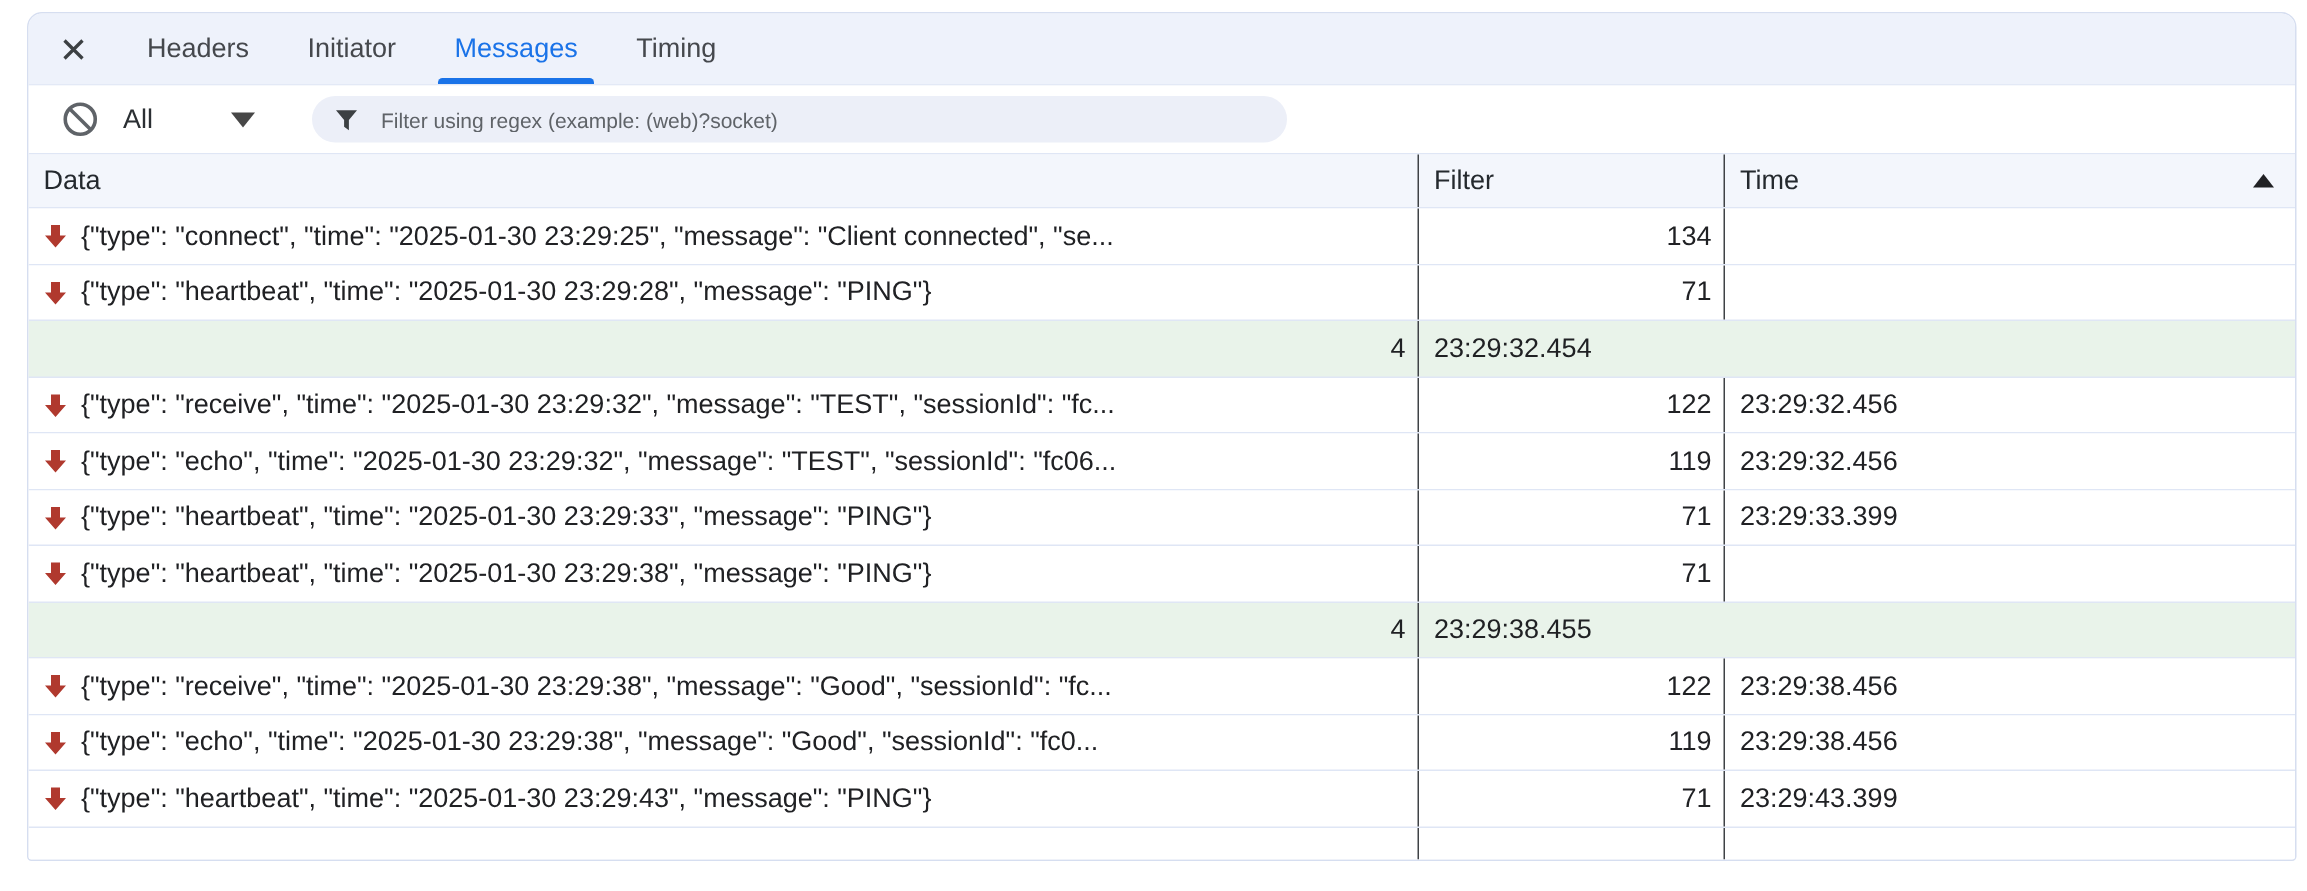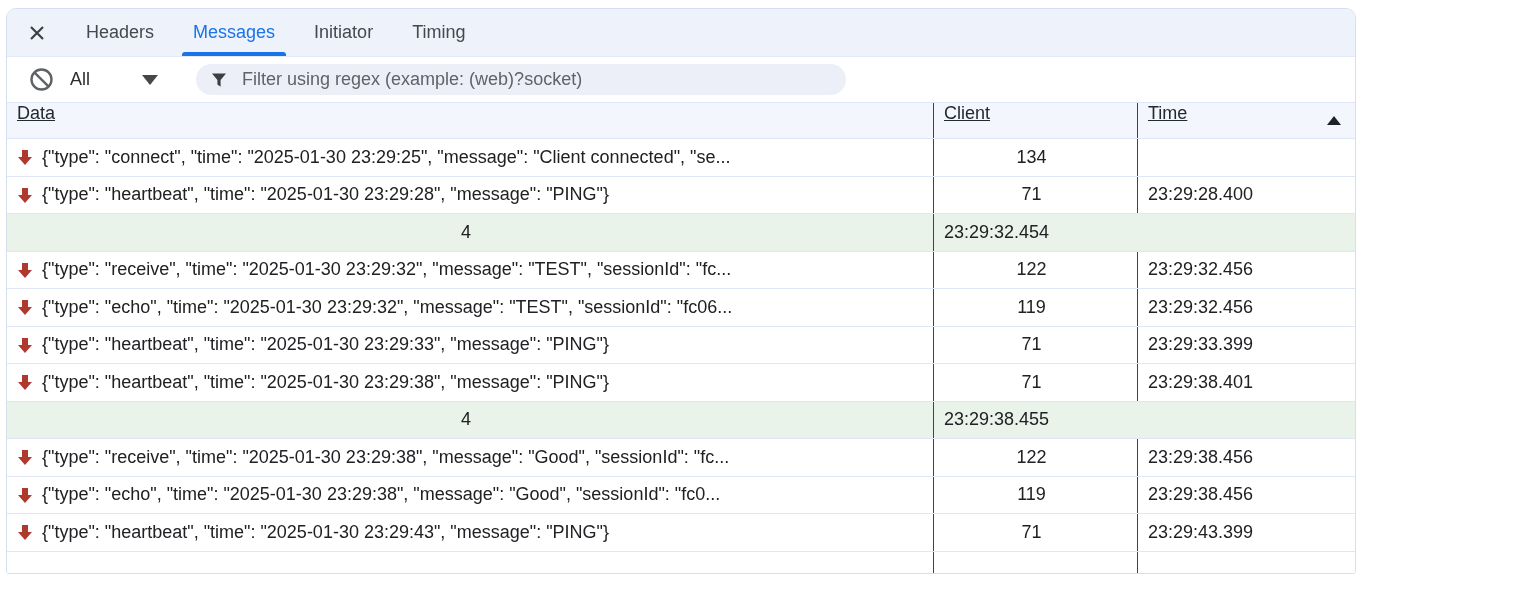--- a/index.html
+++ b/index.html
@@ -4,21 +4,21 @@
 <style>
   * { box-sizing: border-box; }
   html,body { margin:0; padding:0; }
   body {
     width:1538px; height:594px; background:#ffffff;
     font-family:"Liberation Sans", sans-serif;
     color:var(--text);
     position:relative; overflow:hidden;
   }
   .panel {
-    position:absolute; left:6px; top:8px; width:1350px; height:566px;
+    position:absolute; left:18px; top:8px; width:1513px; height:566px;
     border:1px solid var(--panel_border);
     border-radius:10px 10px 3px 3px;
     background:#fff;
     display:flex; flex-direction:column;
     overflow:hidden;
   }
   
   .tabbar {
     height:48px; flex:0 0 48px; background:var(--tabbar_bg);
     display:flex; align-items:center;
@@ -59,48 +59,48 @@
     border-top:10px solid #474747;
   }
   .filter-pill {
     margin-left:38px; width:650px; height:31px;
     background:var(--pill_bg); border-radius:16px;
     display:flex; align-items:center; padding:0 14px;
   }
   .funnel { flex:0 0 18px; margin-right:12px; display:flex; }
   .filter-pill input {
     flex:1; border:none; outline:none; background:transparent;
-    font-family:"Liberation Sans", sans-serif; font-size:18px; color:#202124;
+    font-family:"Liberation Sans", sans-serif; font-size:14px; color:#202124;
   }
   .filter-pill input::placeholder { color:#5f6368; opacity:1; }
   
   .grid-header, .row {
     display:grid; grid-template-columns:927px 204px 1fr;
   }
   .grid-header {
     height:36px; flex:0 0 36px; background:var(--header_bg);
     border-bottom:1px solid var(--row_border);
     font-size:18px; color:#24292e;
   }
-  .hcell { display:flex; align-items:flex-start; padding-left:10px; cursor:pointer; position:relative;text-decoration:underline; }
+  .hcell { display:flex; align-items:center; padding-left:10px; cursor:pointer; position:relative; }
   .hcell.b-right { border-right:1px solid var(--col_border); }
   .sort-asc {
     position:absolute; right:14px; top:13px; width:0; height:0;
     border-left:7px solid transparent; border-right:7px solid transparent;
     border-bottom:9px solid #202124;
   }
   .row {
     height:37.5px; flex:0 0 37.5px; background:#fff;
     border-bottom:1px solid var(--row_border);
     font-size:18px; color:var(--text); cursor:default;
   }
   .row.sent { background:var(--sent_bg); }
   .cell { display:flex; align-items:center; overflow:hidden; }
   .c-data { padding-left:10px; border-right:1px solid var(--col_border); }
-  .c-length { border-right:1px solid var(--col_border); justify-content:center; padding-right:8px; }
+  .c-length { border-right:1px solid var(--col_border); justify-content:flex-end; padding-right:8px; }
   .c-time { padding-left:10px; }
   .arrow { flex:0 0 16px; margin-right:9px; display:flex; }
   .arrow.up { display:none; }
   .row.sent .arrow.up { display:flex; }
   .arrow.down svg path { fill:var(--recv_arrow); }
   .arrow.up svg path { fill:var(--sent_arrow); }
   .data-text { white-space:nowrap; overflow:hidden; }
   .filler { flex:1 1 auto; border-bottom:none; background:#fff; }
   .filler .cell { height:100%; }
 </style>
@@ -116,28 +116,28 @@
           <path d="M3 3 L15 15 M15 3 L3 15"></path>
         </svg>
       </span>
     </div>
     <div class="tabs">
   <div class="tab">
     <span class="tab-label">Headers</span>
 
   </div>
 
+  <div class="tab">
+    <span class="tab-label">Initiator</span>
+
+  </div>
+
   <div class="tab active">
     <span class="tab-label">Messages</span>
     <span class="tab-underline"></span>
-  </div>
-
-  <div class="tab">
-    <span class="tab-label">Initiator</span>
-
   </div>
 
   <div class="tab">
     <span class="tab-label">Timing</span>
 
   </div>
 </div>
   </div>
 
   <div class="toolbar">
@@ -161,21 +161,21 @@
       </span>
       <input type="text" value="" placeholder="Filter using regex (example: (web)?socket)" style="">
     </div>
   </div>
 
   <div class="grid-header">
     <div class="hcell b-right">
       <span>Data</span>
     </div>
     <div class="hcell b-right">
-      <span>Client</span>
+      <span>Filter</span>
     </div>
     <div class="hcell">
       <span>Time</span>
       <span class="sort-asc"></span>
     </div>
   </div>
 
   <div id="rows" style="display:flex; flex-direction:column; flex:1 1 auto; min-height:0;">
   <div class="row received">
     <div class="cell c-data">
@@ -198,23 +198,20 @@
         <svg width="16" height="18" viewBox="0 0 16 18">
               <path d="M5 2 H11 V9 H15 L8 17 L1 9 H5 Z"></path>
             </svg>
       </span>
 
       <span class="data-text">{"type": "heartbeat", "time": "2025-01-30 23:29:28", "message": "PING"}</span>
     </div>
     <div class="cell c-length">
       <span>71</span>
     </div>
-    <div class="cell c-time">
-      <span>23:29:28.400</span>
-    </div>
   </div>
 
   <div class="row sent">
     <div class="cell c-length">
       <span>4</span>
     </div>
     <div class="cell c-time">
       <span>23:29:32.454</span>
     </div>
   </div>
@@ -279,23 +276,20 @@
         <svg width="16" height="18" viewBox="0 0 16 18">
               <path d="M5 2 H11 V9 H15 L8 17 L1 9 H5 Z"></path>
             </svg>
       </span>
 
       <span class="data-text">{"type": "heartbeat", "time": "2025-01-30 23:29:38", "message": "PING"}</span>
     </div>
     <div class="cell c-length">
       <span>71</span>
     </div>
-    <div class="cell c-time">
-      <span>23:29:38.401</span>
-    </div>
   </div>
 
   <div class="row sent">
     <div class="cell c-length">
       <span>4</span>
     </div>
     <div class="cell c-time">
       <span>23:29:38.455</span>
     </div>
   </div>

